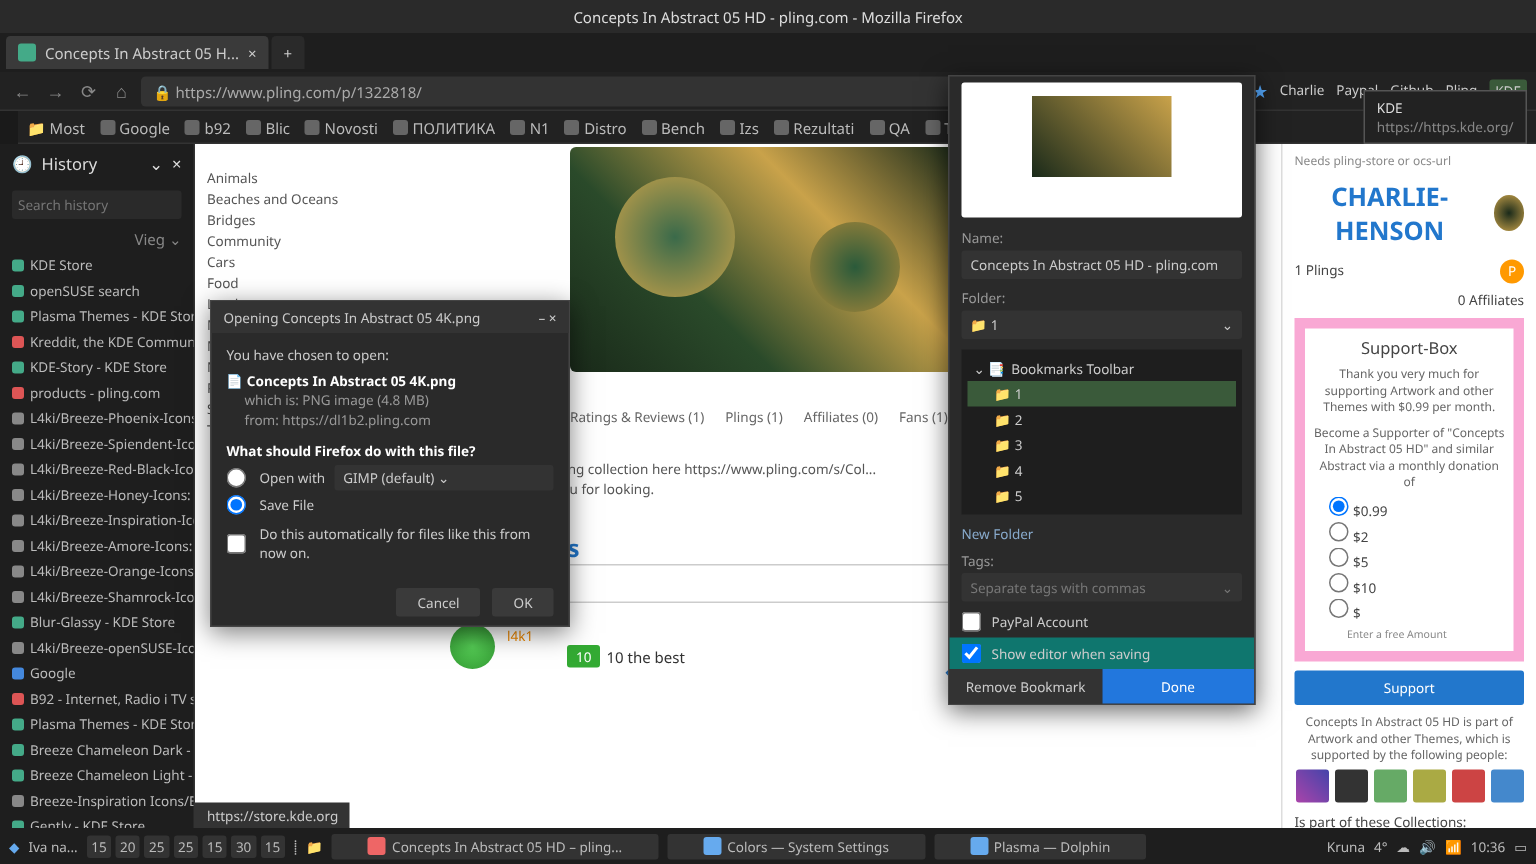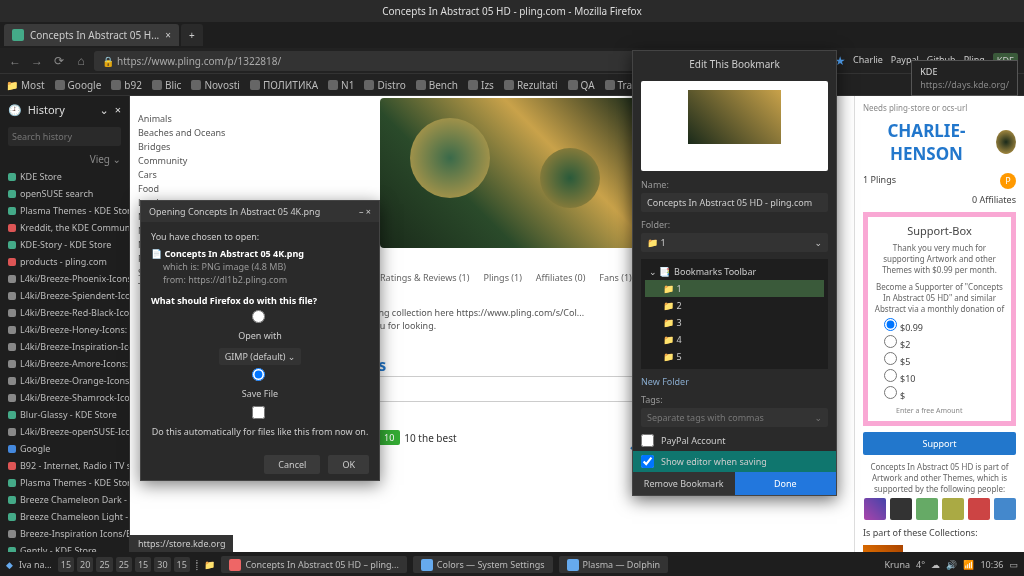--- a/index.html
+++ b/index.html
@@ -6,21 +6,21 @@
 body { width: 1024px; height: 576px; background: #1a1a1a; color: #ccc; font-size: 10px; overflow: hidden; position: relative; }
 
 .titlebar { height: 22px; background: #2a2a2a; display: flex; align-items: center; justify-content: center; color: #ddd; font-size: 10px; }
 .tabbar { height: 26px; background: #1e1e1e; display: flex; align-items: center; padding: 0 4px; gap: 2px; }
 .tab { height: 22px; background: #3a3a3a; border-radius: 3px 3px 0 0; padding: 0 8px; display: flex; align-items: center; gap: 6px; font-size: 10px; }
 .tab.inactive { background: #2a2a2a; }
 .tab .favicon { width: 12px; height: 12px; background: #4a8; border-radius: 2px; }
 .addressbar { height: 26px; background: #222; display: flex; align-items: center; padding: 0 6px; gap: 4px; border-bottom: 1px solid #333; }
 .navbtn { width: 18px; height: 18px; color: #888; display: flex; align-items: center; justify-content: center; font-size: 12px; }
 .urlbox { flex: 1; height: 20px; background: #333; border-radius: 3px; padding: 0 8px; display: flex; align-items: center; color: #aaa; font-size: 10px; }
-.bookmarkbar { height: 22px; background: #222; display: flex; align-items: center; padding: 0 6px; gap: 10px; font-size: 10px; border-bottom: 1px solid #333; }
+.bookmarkbar { height: 22px; background: #222; display: flex; align-items: center; padding: 0 6px; gap: 10px; font-size: 10px; border-bottom: 1px solid #333; margin-left: 12px; }
 .bm-item { display: flex; align-items: center; gap: 3px; color: #bbb; }
 .bm-icon { width: 10px; height: 10px; background: #666; border-radius: 2px; }
 
 .main { display: flex; height: calc(576px - 22px - 26px - 26px - 22px - 24px); }
 .historypanel { width: 130px; background: #1e1e1e; border-right: 1px solid #333; display: flex; flex-direction: column; }
 .hp-header { padding: 6px 8px; display: flex; align-items: center; gap: 6px; font-size: 11px; color: #ddd; }
 .hp-search { padding: 4px 8px; }
 .hp-search input { width: 100%; background: #2a2a2a; border: none; padding: 3px 4px; color: #ccc; font-size: 9px; border-radius: 2px; }
 .hp-list { overflow-y: auto; flex: 1; }
 .hp-item { padding: 2px 8px; font-size: 9px; color: #bbb; white-space: nowrap; overflow: hidden; text-overflow: ellipsis; display: flex; align-items: center; gap: 4px; }
@@ -36,34 +36,34 @@
 .comments-h { position: absolute; left: 170px; top: 258px; font-size: 16px; font-weight: bold; color: #2277cc; }
 .comment-input { position: absolute; left: 170px; top: 280px; width: 380px; height: 26px; border: 1px solid #ccc; font-size: 9px; padding: 3px 6px; color: #999; }
 .comment { position: absolute; left: 170px; top: 320px; display: flex; gap: 8px; align-items: center; }
 .avatar { width: 30px; height: 30px; background: radial-gradient(circle,#5c5,#393); border-radius: 50%; }
 .score-badge { background: #3a3; color: #fff; padding: 1px 6px; font-size: 9px; border-radius: 2px; margin-left: 40px; }
 .comment-actions { position: absolute; left: 500px; top: 345px; font-size: 9px; color: #2277cc; display: flex; gap: 8px; }
 
 .sidepanel { width: 170px; background: #fff; border-left: 1px solid #ddd; color: #444; font-size: 9px; padding: 4px 8px; }
 .sp-user { text-align: center; color: #2277cc; font-weight: bold; font-size: 17px; margin: 4px 0; }
 .sp-row { display: flex; justify-content: space-between; margin: 4px 0; }
-.sp-box { border: 5px solid #f9a8d4; padding: 6px; margin: 6px 0; text-align: center; }
+.sp-box { border: 7px solid #f9a8d4; padding: 6px; margin: 6px 0; text-align: center; }
 .sp-btn { background: #2277cc; color: #fff; text-align: center; padding: 5px; margin: 6px 0; border-radius: 2px; }
 .radio-list { text-align: left; margin: 4px 10px; }
 .radio-list div { margin: 1px 0; }
 .thumb-row { display: flex; gap: 4px; justify-content: center; margin: 4px 0; }
 .thumb { width: 22px; height: 22px; background: linear-gradient(45deg,#a4a,#44a); border-radius: 2px; }
 
 .dialog { position: absolute; left: 140px; top: 200px; width: 240px; background: #2a2a2a; border: 1px solid #444; color: #ccc; font-size: 9px; box-shadow: 0 4px 16px rgba(0,0,0,.5); }
 .dlg-title { background: #333; padding: 4px 8px; display: flex; justify-content: space-between; }
 .dlg-body { padding: 8px 10px; }
 .dlg-body .bold { font-weight: bold; color: #fff; }
 .dlg-body .indent { margin-left: 12px; color: #999; }
 .dlg-section { margin-top: 8px; }
-.dlg-row { display: flex; align-items: center; gap: 6px; margin: 3px 0; flex-direction: column; }
+.dlg-row { display: flex; align-items: center; gap: 6px; margin: 3px 0; }
 .dlg-select { flex: 1; background: #333; padding: 2px 6px; border-radius: 2px; }
 .dlg-actions { display: flex; justify-content: flex-end; gap: 8px; padding: 6px 10px; }
 .dlg-btn { padding: 3px 14px; background: #3a3a3a; border-radius: 2px; }
 
 .bookmark-popup { position: absolute; left: 632px; top: 50px; width: 205px; background: #2a2a2a; border: 1px solid #444; color: #ccc; font-size: 9px; box-shadow: 0 4px 16px rgba(0,0,0,.6); }
 .bp-title { text-align: center; padding: 6px; font-size: 10px; }
 .bp-preview { margin: 4px 8px; height: 90px; background: #fff; border-radius: 2px; position: relative; overflow: hidden; }
 .bp-preview .mini { position:absolute; left:25%; top:10%; width:50%; height:60%; background:linear-gradient(45deg,#1a2a1a,#c9a24a); }
 .bp-field { padding: 3px 8px; }
 .bp-label { color: #999; margin-bottom: 2px; }
@@ -73,21 +73,21 @@
 .bp-tree-item.sel { background: #3a5a3a; }
 .bp-check { padding: 4px 8px; display: flex; align-items: center; gap: 4px; }
 .bp-actions { display: flex; }
 .bp-actions .half { flex: 1; text-align: center; padding: 5px; }
 .bp-actions .done { background: #2277dd; color: #fff; }
 .bp-actions .remove { background: #333; }
 
 .tooltip { position: absolute; right: 6px; top: 60px; background: #222; border: 1px solid #555; padding: 4px 8px; font-size: 9px; color: #ddd; z-index: 50; }
 
 .taskbar { position: absolute; bottom: 0; left: 0; right: 0; height: 24px; background: #1e1e1e; display: flex; align-items: center; padding: 0 6px; gap: 6px; font-size: 9px; color: #bbb; }
-.task { background: #333; padding: 2px 8px; border-radius: 2px; display: flex; align-items: flex-end; gap: 4px; }
+.task { background: #333; padding: 2px 24px; border-radius: 2px; display: flex; align-items: center; gap: 4px; }
 .task-icon { width: 12px; height: 12px; border-radius: 2px; }
 .taskbar .spacer { flex: 1; }
 
 .statusbar { position: absolute; bottom: 24px; left: 130px; background: #333; padding: 2px 8px; font-size: 9px; color: #ccc; }
 
 input[type=radio], input[type=checkbox] { margin-right: 3px; }
 </style>
 </head>
 <body>
 
@@ -297,21 +297,20 @@
       <span>Do this automatically for files like this from now on.</span>
     </div>
   </div>
   <div class="dlg-actions">
     <div class="dlg-btn">Cancel</div>
     <div class="dlg-btn">OK</div>
   </div>
 </div>
 
 <div class="bookmark-popup">
-  <div class="bp-title">Edit This Bookmark</div>
   <div class="bp-preview">
       <div class="mini"></div>
     </div>
   <div class="bp-field">
     <div class="bp-label">Name:</div>
     <div class="bp-val">Concepts In Abstract 05 HD - pling.com</div>
   </div>
   <div class="bp-field">
     <div class="bp-label">Folder:</div>
     <div class="bp-val">📁 <span>1</span> <span style="float:right">⌄</span></div>
@@ -343,21 +342,21 @@
       <span>Show editor when saving</span>
     </div>
   <div class="bp-actions">
     <div class="half remove">Remove Bookmark</div>
     <div class="half done">Done</div>
   </div>
 </div>
 
 <div class="tooltip">
   <div>KDE</div>
-  <div style="color:#888">https://days.kde.org/</div>
+  <div style="color:#888">https://https.kde.org/</div>
 </div>
 
 <div class="statusbar">https://store.kde.org</div>
 
 <div class="taskbar">
   <span style="color:#6ae">◆</span>
   <span>Iva na...</span>
   <span id="desks" style="display:flex;gap:3px">
       <span style="background:#333;padding:1px 3px;border-radius:2px">15</span>
       <span style="background:#333;padding:1px 3px;border-radius:2px">20</span>

